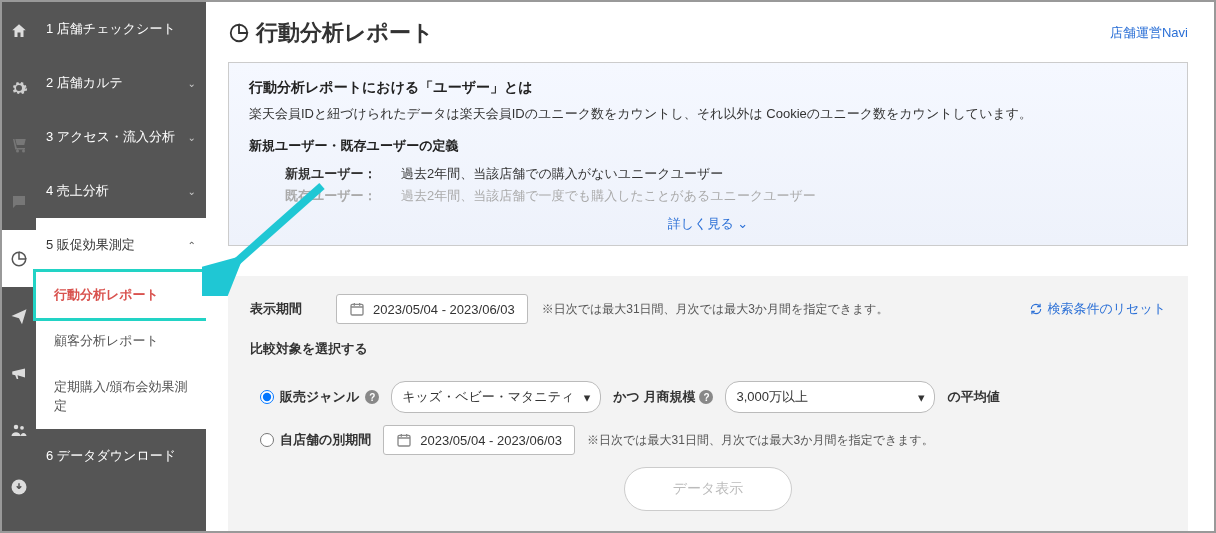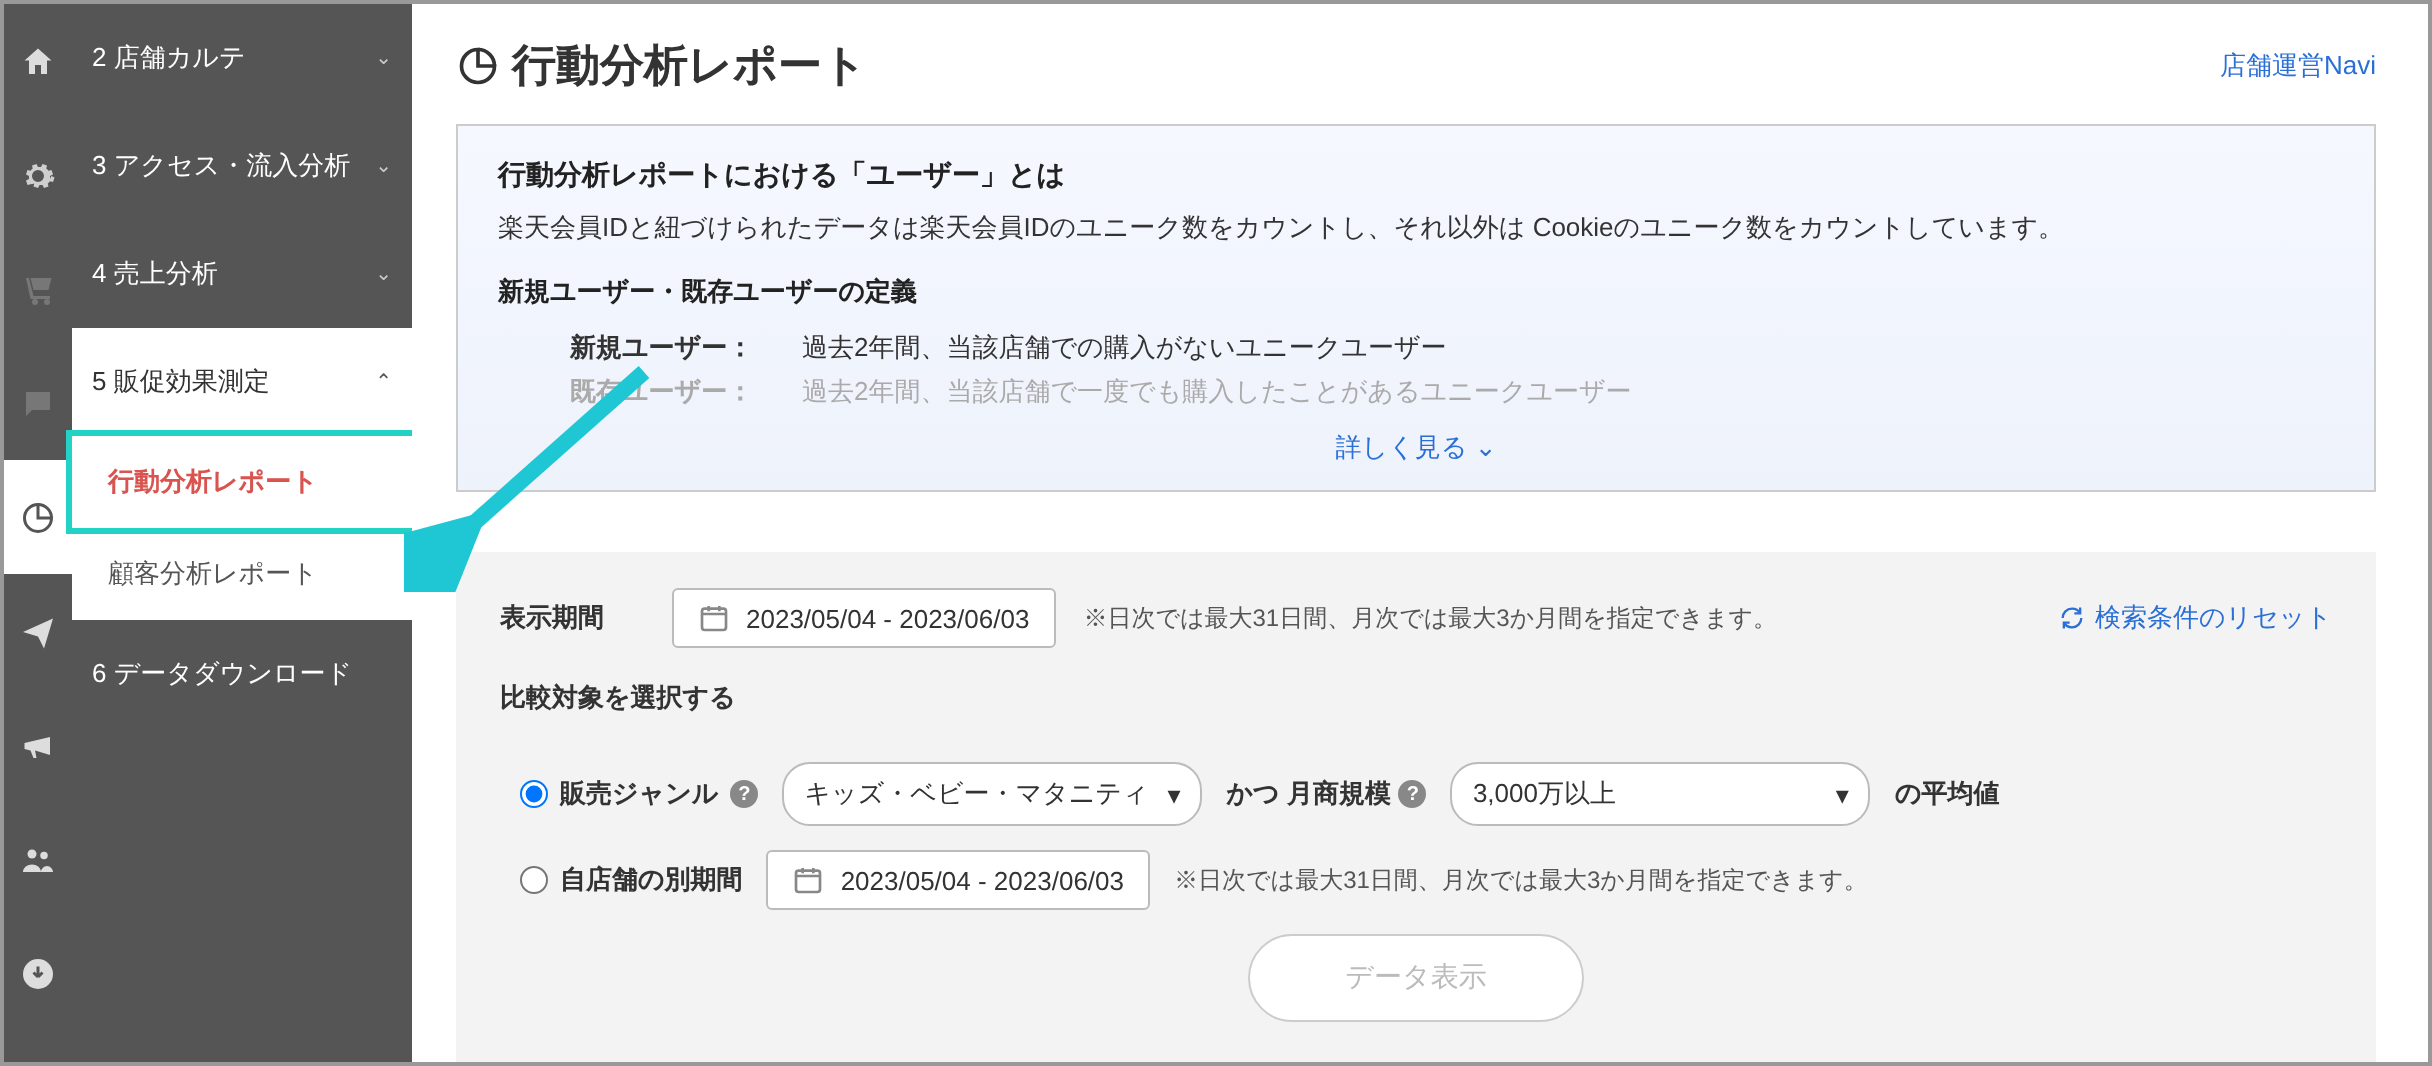--- a/index.html
+++ b/index.html
@@ -118,38 +118,42 @@
     <div class="ic">
         <svg class="ico" viewBox="0 0 24 24" fill="currentColor">
           <circle cx="12" cy="12" r="10"></circle>
           <path d="M12 7v7m0 0l-3-3m3 3l3-3" stroke="#555" stroke-width="2" fill="none"></path>
         </svg>
       </div>
   </div>
 
   <div class="sidebar">
     <div class="item">
+      <span class="label"><span>1</span>&nbsp;<span>店舗チェックシート</span></span>
+    </div>
+    <div class="item">
       <span class="label"><span>2</span>&nbsp;<span>店舗カルテ</span></span>
       <span class="chev">⌄</span>
     </div>
     <div class="item">
       <span class="label"><span>3</span>&nbsp;<span>アクセス・流入分析</span></span>
       <span class="chev">⌄</span>
     </div>
     <div class="item">
       <span class="label"><span>4</span>&nbsp;<span>売上分析</span></span>
       <span class="chev">⌄</span>
     </div>
     <div class="item active">
       <span class="label"><span>5</span>&nbsp;<span>販促効果測定</span></span>
       <span class="chev">⌃</span>
     </div>
     <div class="subpanel" style="border:none;">
       <div class="sub sel">行動分析レポート</div>
       <div class="sub">顧客分析レポート</div>
+      <div class="sub">定期購入/頒布会効果測定</div>
     </div>
     <div class="item">
       <span class="label"><span>6</span>&nbsp;<span>データダウンロード</span></span>
     </div>
   </div>
 
   <div class="main">
     <div class="titlebar">
       <h1>
         <svg class="ico" viewBox="0 0 24 24" fill="none" stroke="#333" stroke-width="2" style="width:22px;height:22px;">

